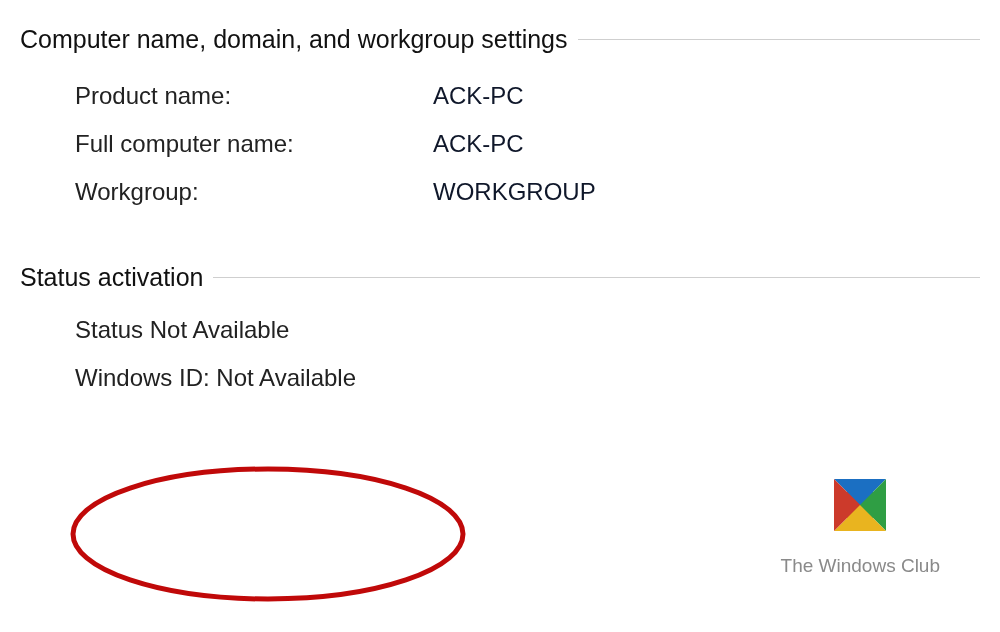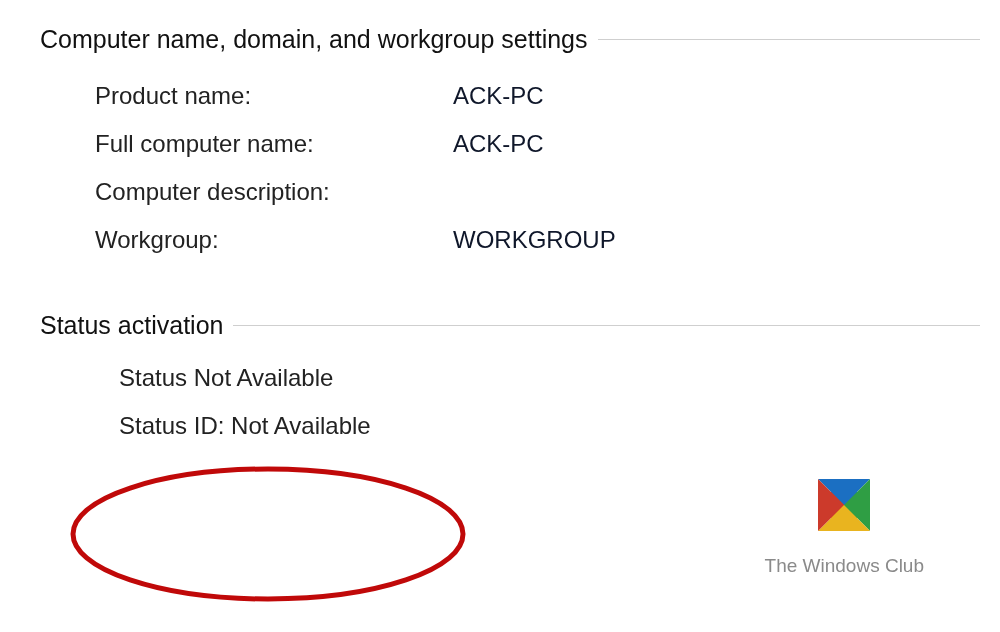--- a/index.html
+++ b/index.html
@@ -11,21 +11,21 @@
       font-family: "Segoe UI", Tahoma, sans-serif;
       background: #ffffff;
       width: 1000px;
       height: 632px;
       position: relative;
       color: #222;
       font-size: 23px;
     }
     .section {
       position: relative;
-      padding-left: 40px;
+      padding-left: 20px;
       padding-right: 20px;
     }
     .section-header {
       display: flex;
       align-items: center;
       gap: 10px;
       padding-top: 25px;
       padding-bottom: 18px;
     }
     .section-title {
@@ -54,39 +54,38 @@
       font-size: 24px;
       color: #0f172a;
     }
     .act-rows {
       padding-left: 55px;
     }
     .act-row {
       font-size: 24px;
       color: #222;
       padding: 6px 0;
-      margin-left: 24px;
     }
     .act-row + .act-row {
       padding-top: 14px;
     }
     .second-section {
       margin-top: 22px;
     }
     .ellipse-wrap {
       position: absolute;
       left: 68px;
       top: 462px;
       width: 400px;
       height: 145px;
       pointer-events: none;
     }
     .club {
       position: absolute;
-      right: 76px;
+      right: 60px;
       top: 475px;
       text-align: right;
     }
     .club-logo {
       width: 60px;
       height: 60px;
       margin: 0 auto 20px;
     }
     .club-text {
       color: #8a8a8a;
@@ -104,38 +103,34 @@
   <div class="kv-rows">
     <div class="kv-row">
       <div class="k">Product name:</div>
       <div class="v">ACK-PC</div>
     </div>
     <div class="kv-row">
       <div class="k">Full computer name:</div>
       <div class="v">ACK-PC</div>
     </div>
     <div class="kv-row">
-      <div class="k">Computer description:</div>
-      <div class="v"></div>
-    </div>
-    <div class="kv-row">
       <div class="k">Workgroup:</div>
       <div class="v">WORKGROUP</div>
     </div>
   </div>
 </div>
 
 <div class="section second-section">
   <div class="section-header">
     <div class="section-title">Status activation</div>
     <div class="divider"></div>
   </div>
   <div class="act-rows">
     <div class="act-row">Status Not Available</div>
-    <div class="act-row">Status ID:  Not Available</div>
+    <div class="act-row">Windows ID:  Not Available</div>
   </div>
 </div>
 
 <div class="ellipse-wrap">
   <svg width="400" height="145" viewBox="0 0 400 145">
     <ellipse cx="200" cy="72" rx="195" ry="65" fill="none" stroke-width="5" stroke="#c00909"></ellipse>
   </svg>
 </div>
 
 <div class="club">

